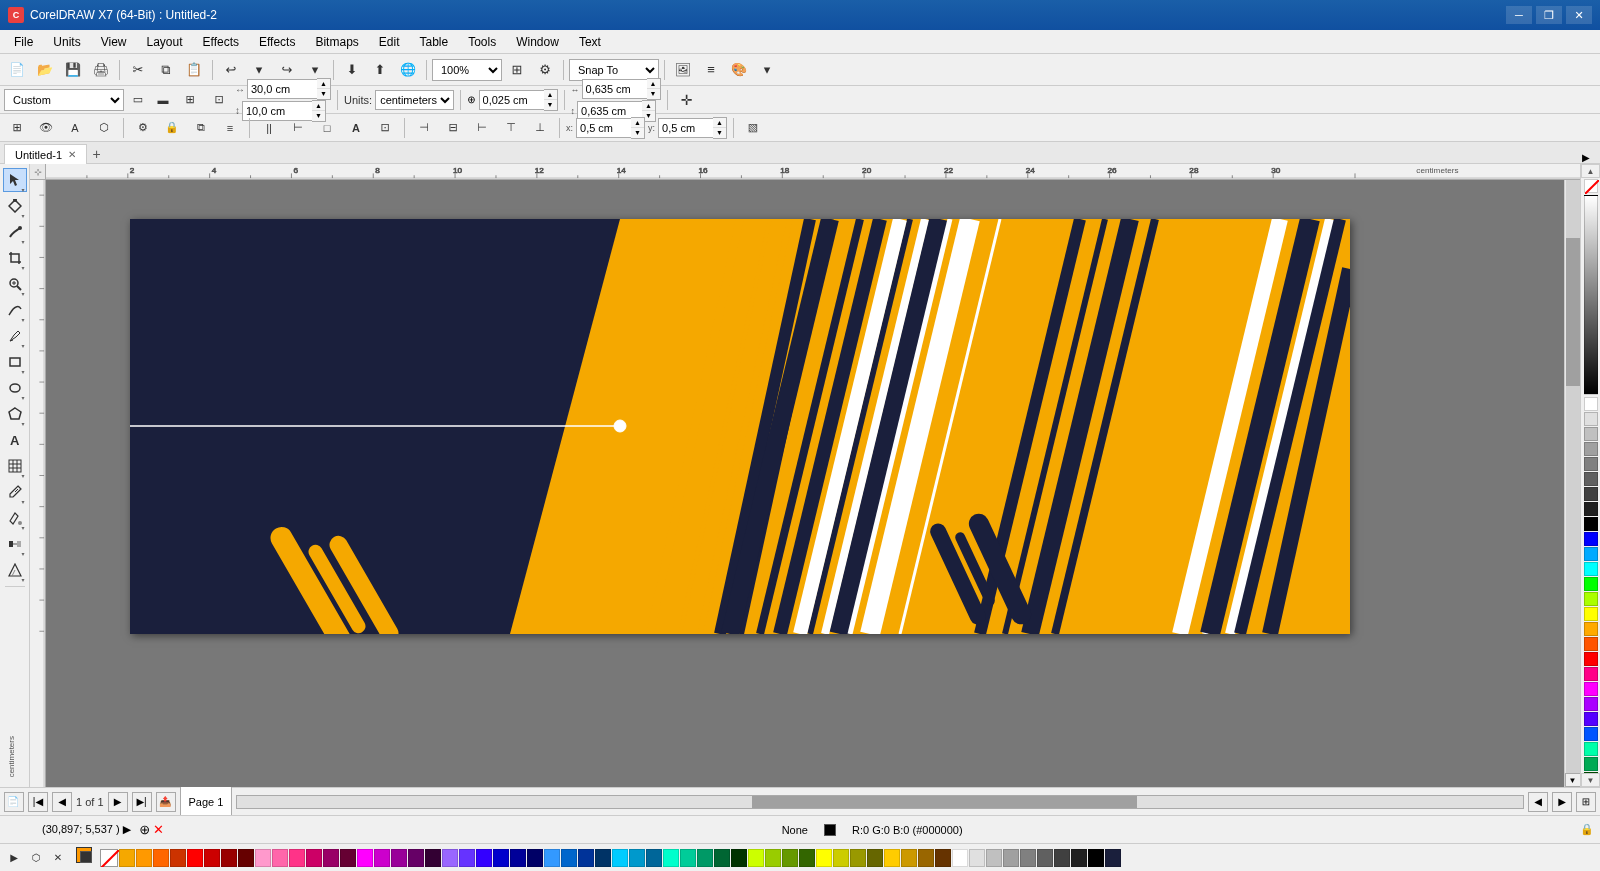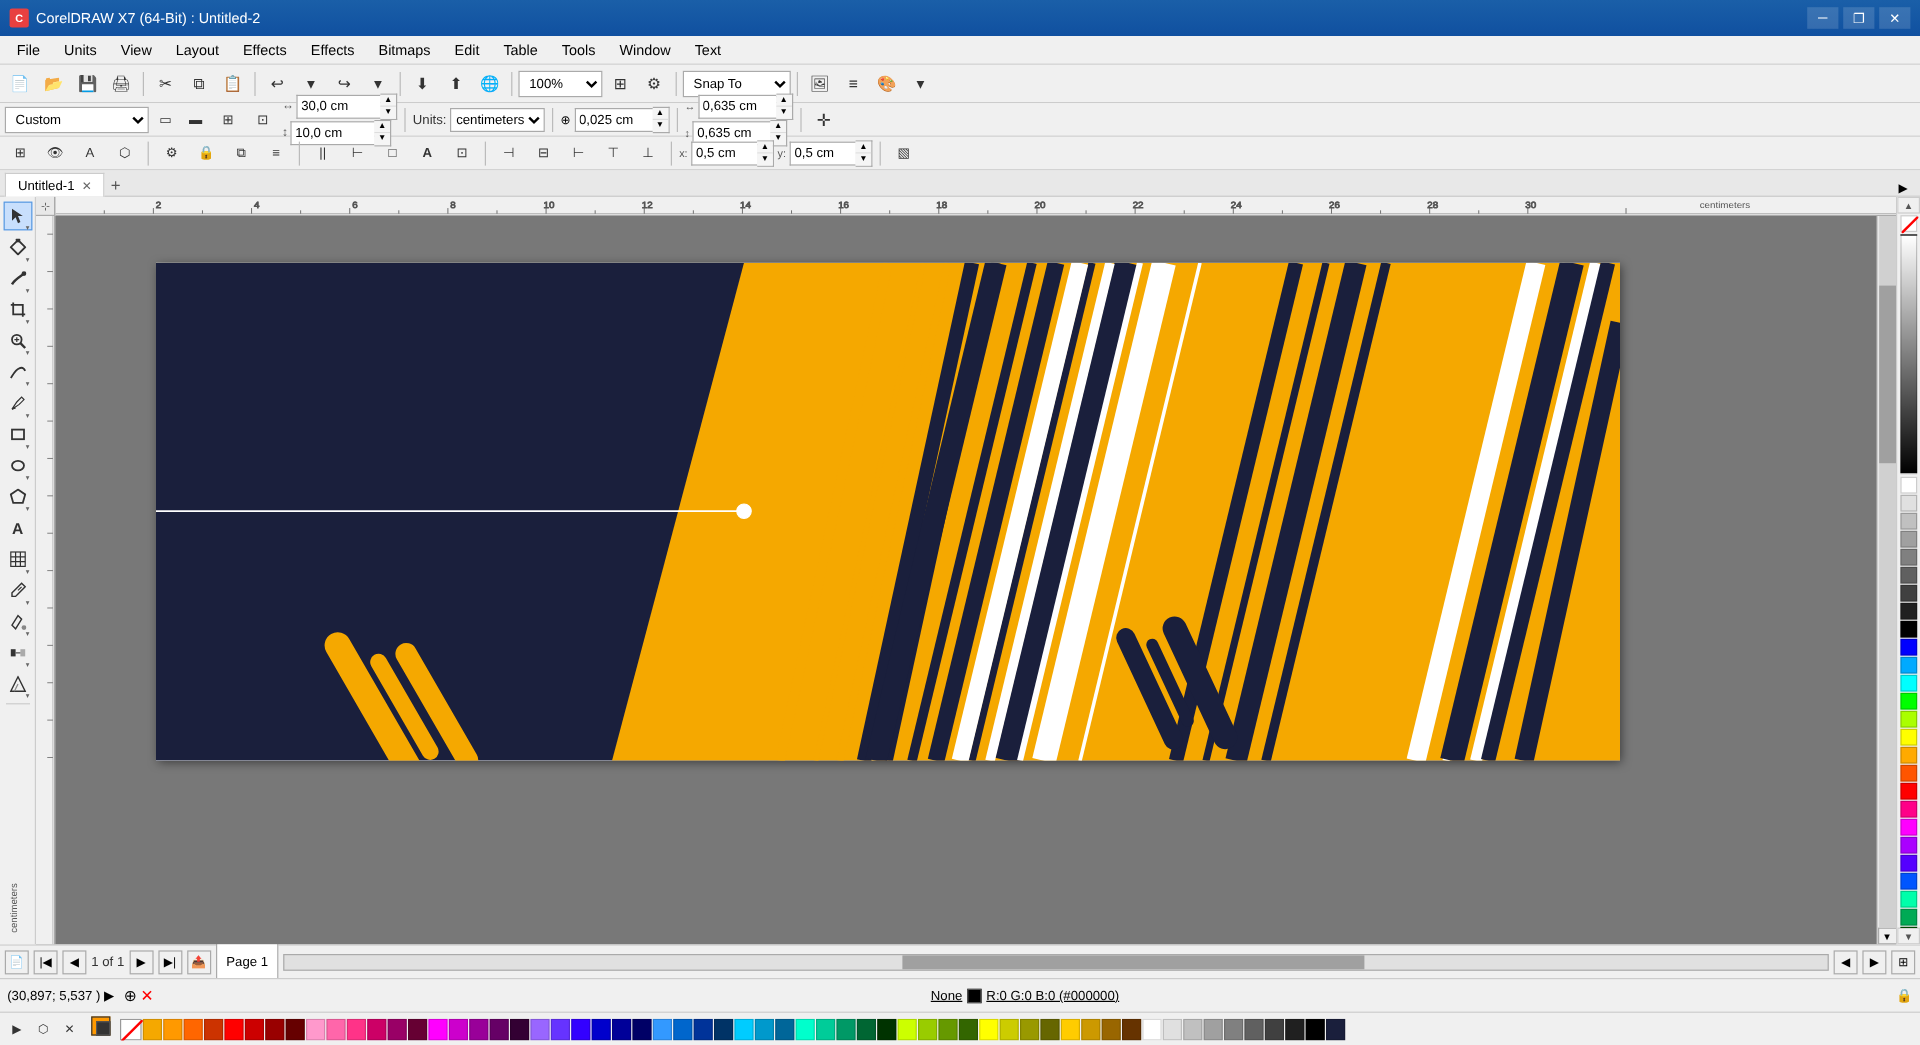--- a/index.html
+++ b/index.html
@@ -510,27 +510,27 @@
       width: 18px; height: 18px;
       border: 1px solid #555;
       position: absolute;
     }
     .fill-box.outer { top: 0; left: 0; background: #f90; }
     .fill-box.inner { top: 4px; left: 4px; background: #333; }
 
     .status-coord {
       font-size: 11px;
       color: #000;
+      margin-left: 36px;
     }
     .status-fill {
       display: flex;
       align-items: center;
-      gap: 4px;
+      gap: 16px;
       margin-left: auto;
-      text-decoration: underline;
     }
 
     
     .h-ruler-svg, .v-ruler-svg {
       position: absolute;
       top: 0; left: 0;
       width: 100%; height: 100%;
     }
   </style>
 </head>

